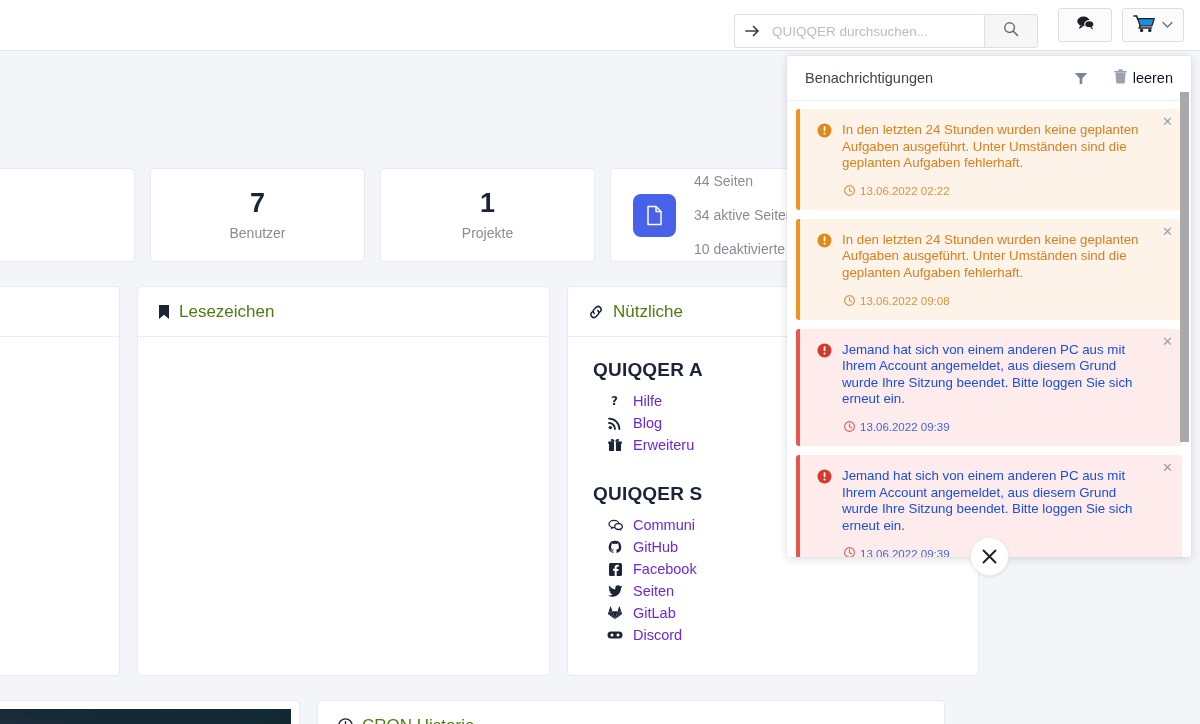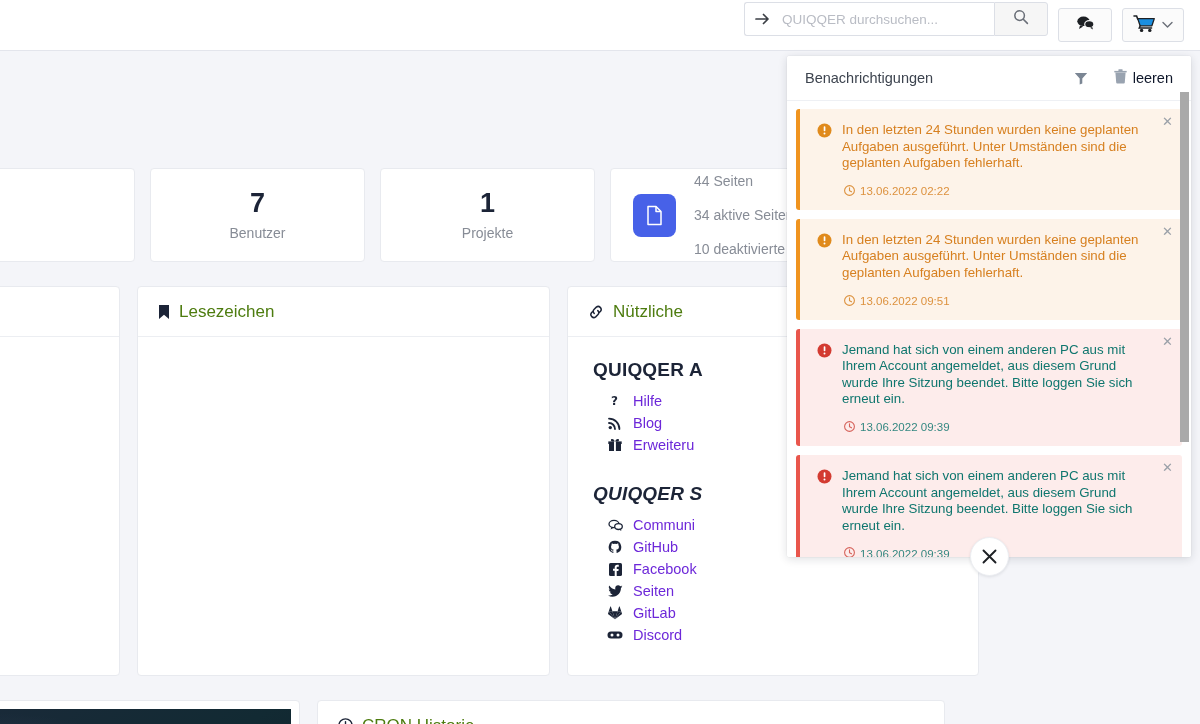--- a/index.html
+++ b/index.html
@@ -16,21 +16,22 @@
 
   
   .topbar {
     position: absolute; top: 0; left: 0; width: 1200px; height: 51px;
     background: #ffffff;
     border-bottom: 1px solid #e3e5ec;
     display: flex; align-items: center; justify-content: flex-end;
     padding-right: 16px;
   }
   .search-wrap {
-    display: flex; align-items: flex-start; height: 46px;
+    display: flex; align-items: flex-end; height: 46px;
+    margin-right: 10px;
   }
   .search-box {
     display: flex; align-items: center;
     width: 250px; height: 34px;
     background: #fff;
     border: 1px solid #dcdfe6;
     border-radius: 3px 0 0 3px;
     border-right: none;
     padding: 0 8px 0 10px;
   }
@@ -112,21 +113,21 @@
 
   .p-bookmarks { width: 200px; height: 390px; }
   .p-lese { width: 413px; height: 390px; }
   .p-links { width: 412px; height: 390px; }
 
   .links-body { padding: 22px 25px 0 25px; }
   .links-group-title {
     font-size: 19px; font-weight: 700; color: #1c2437;
     margin: 0 0 12px 0; letter-spacing: .2px;
   }
-  .links-group-title.second { margin-top: 30px; font-style: italic; }
+  .links-group-title.second { margin-top: 30px; }
   .link-row {
     display: flex; align-items: center; gap: 10px;
     margin: 0 0 6px 14px; font-size: 14.5px;
   }
   .link-row .lic { width: 16px; display: flex; justify-content: center; color: #1c2437; }
   .link-row a { color: #6d28d9; text-decoration: none; }
 
   
   .bottom-row {
     position: absolute; left: -80px; top: 649px;
@@ -194,21 +195,21 @@
   .n-icon { flex: 0 0 auto; margin-top: 1px; }
   .n-text { font-size: 13.3px; line-height: 16.6px; }
   .n-time { display: flex; align-items: center; gap: 5px; font-size: 11.5px; margin-top: 13px; margin-left: 27px; opacity: .85; }
   .n-close {
     position: absolute; right: 9px; top: 6px;
     font-size: 13px; color: #9aa0a8; cursor: pointer; line-height: 1;
   }
   .n-warn { background: #fdf3e9; border-left-color: #f0941f; color: #d78020; }
   .n-warn .n-icon, .n-warn .n-text, .n-warn .n-time { color: #d78020; }
   .n-err  { background: #fdeceb; border-left-color: #e9564c; color: #cf4b42; }
-  .n-err .n-icon, .n-err .n-text, .n-err .n-time { color: #0f766e; }
+  .n-err .n-icon, .n-err .n-text, .n-err .n-time { color: #1d4ed8; }
 
   .notif-scroll {
     position: absolute; right: 2px; top: 0;
     width: 9px; height: 100%;
   }
   .notif-scroll .thumb {
     position: absolute; top: 36px; left: 0;
     width: 9px; height: 350px; background: #a9a9a9; border-radius: 0;
   }
 
@@ -528,21 +529,21 @@
           </span>
           <span class="n-text">In den letzten 24 Stunden wurden keine geplanten Aufgaben ausgeführt. Unter Umständen sind die geplanten Aufgaben fehlerhaft.</span>
         </div>
         <div class="n-time">
           <span>
             <svg width="11" height="11" viewBox="0 0 11 11">
                 <circle cx="5.5" cy="5.5" r="4.9" fill="none" stroke="#d78020" stroke-width="1.1"></circle>
                 <path d="M5.5 2.7v2.9l2 1.2" stroke="#d78020" stroke-width="1.1" fill="none" stroke-linecap="round"></path>
               </svg>
           </span>
-          <span>13.06.2022 09:51</span>
+          <span>13.06.2022 09:08</span>
         </div>
       </div>
 
       <div class="notif-item n-err">
         <span class="n-close">✕</span>
         <div class="n-row">
           <span class="n-icon">
             <svg width="15" height="15" viewBox="0 0 15 15">
                 <circle cx="7.5" cy="7.5" r="7" fill="#d33b31"></circle>
                 <rect x="6.7" y="3.2" width="1.7" height="5" rx=".8" fill="#fff"></rect>

